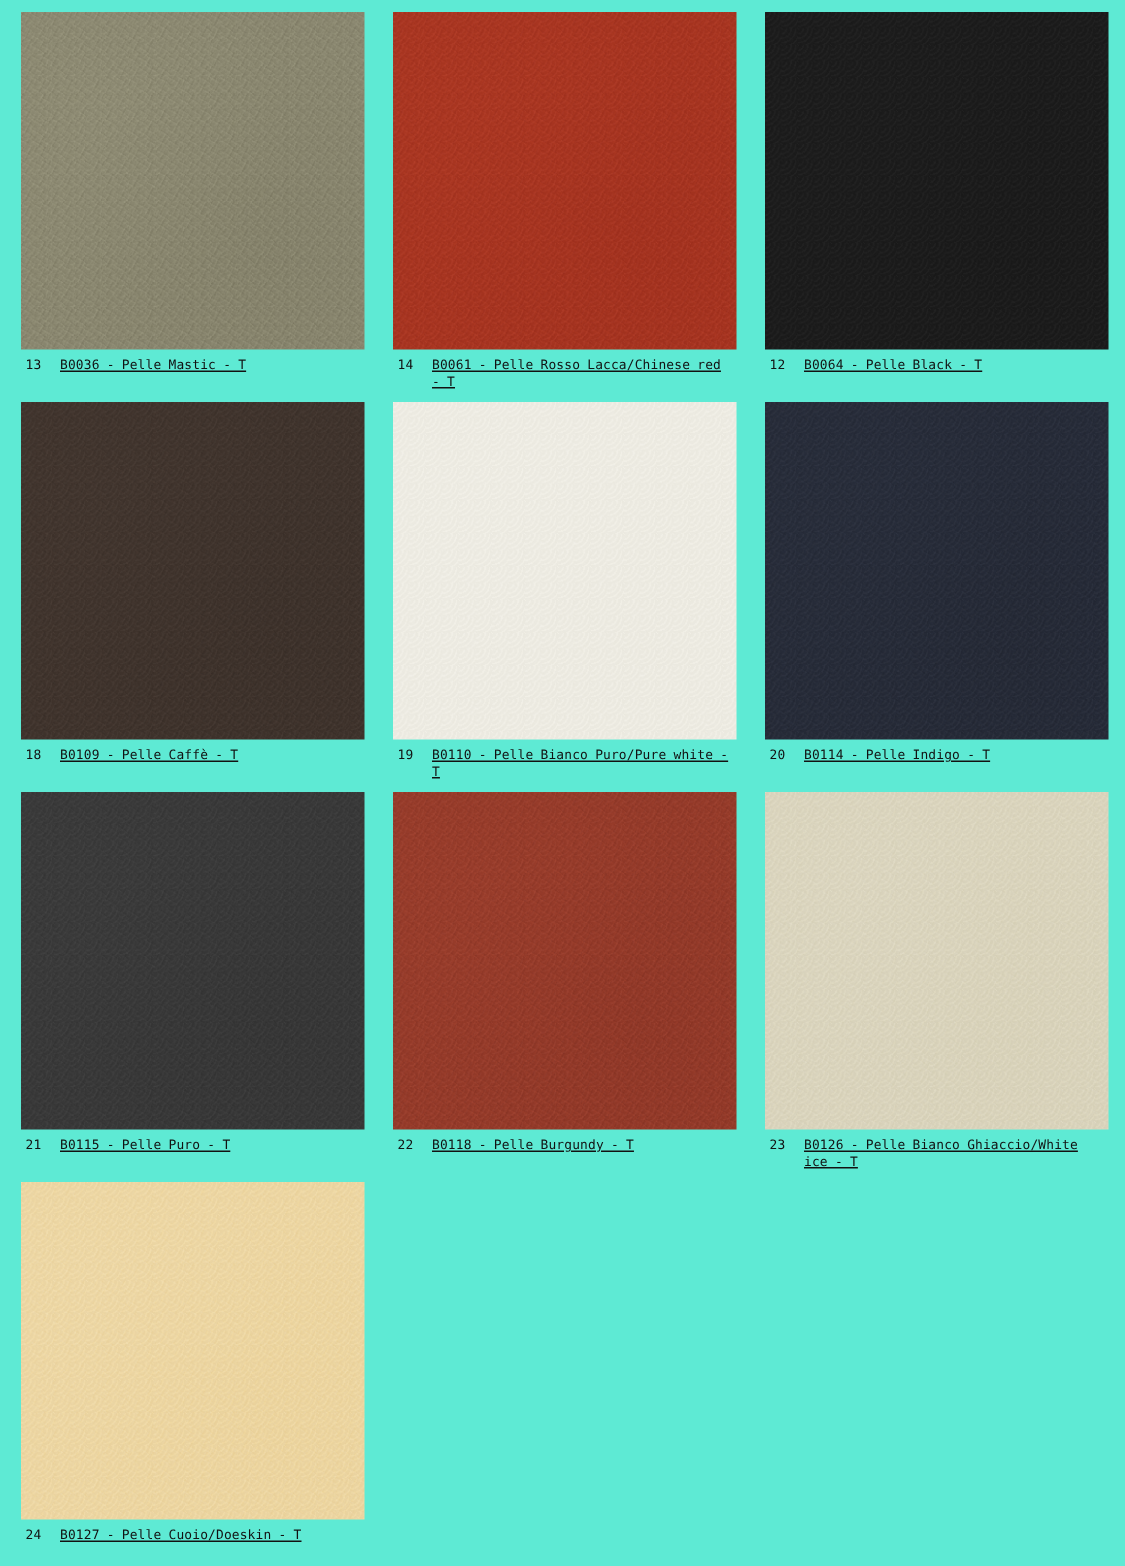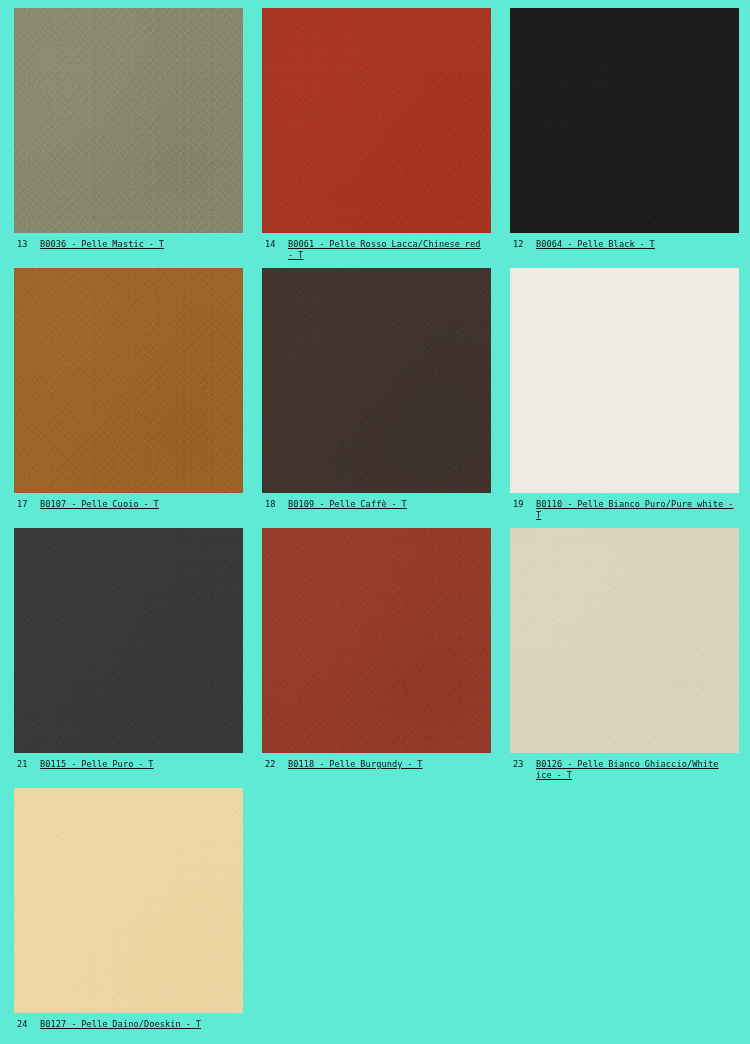--- a/index.html
+++ b/index.html
@@ -157,50 +157,50 @@
         <div class="swatch-chip" style="background-color: rgb(27, 27, 27);">
           <div class="grain"></div>
           <div class="grain2"></div>
         </div>
         <div class="swatch-label">
           <span class="swatch-index">12</span>
           <span class="swatch-desc">B0064 - Pelle Black - T</span>
         </div>
       </div>
       <div class="swatch-cell">
-        <div class="swatch-chip" style="background-color: rgb(155, 101, 38);">
-          <div class="grain"></div>
-          <div class="grain2"></div>
-        </div>
-        <div class="swatch-label">
-          <span class="swatch-index">17</span>
-          <span class="swatch-desc">B0107 - Pelle Cuoio - T</span>
-        </div>
-      </div>
-      <div class="swatch-cell">
         <div class="swatch-chip" style="background-color: rgb(63, 51, 44);">
           <div class="grain"></div>
           <div class="grain2"></div>
         </div>
         <div class="swatch-label">
           <span class="swatch-index">18</span>
           <span class="swatch-desc">B0109 - Pelle Caffè - T</span>
         </div>
       </div>
       <div class="swatch-cell">
         <div class="swatch-chip" style="background-color: rgb(241, 239, 230);">
           <div class="grain"></div>
           <div class="grain2"></div>
         </div>
         <div class="swatch-label">
           <span class="swatch-index">19</span>
           <span class="swatch-desc">B0110 - Pelle Bianco Puro/Pure white - T</span>
         </div>
       </div>
       <div class="swatch-cell">
+        <div class="swatch-chip" style="background-color: rgb(38, 43, 56);">
+          <div class="grain"></div>
+          <div class="grain2"></div>
+        </div>
+        <div class="swatch-label">
+          <span class="swatch-index">20</span>
+          <span class="swatch-desc">B0114 - Pelle Indigo - T</span>
+        </div>
+      </div>
+      <div class="swatch-cell">
         <div class="swatch-chip" style="background-color: rgb(56, 56, 56);">
           <div class="grain"></div>
           <div class="grain2"></div>
         </div>
         <div class="swatch-label">
           <span class="swatch-index">21</span>
           <span class="swatch-desc">B0115 - Pelle Puro - T</span>
         </div>
       </div>
       <div class="swatch-cell">
@@ -223,17 +223,17 @@
           <span class="swatch-desc">B0126 - Pelle Bianco Ghiaccio/White ice - T</span>
         </div>
       </div>
       <div class="swatch-cell">
         <div class="swatch-chip" style="background-color: rgb(240, 217, 164);">
           <div class="grain"></div>
           <div class="grain2"></div>
         </div>
         <div class="swatch-label">
           <span class="swatch-index">24</span>
-          <span class="swatch-desc">B0127 - Pelle Daino/Doeskin - T</span>
+          <span class="swatch-desc">B0127 - Pelle Cuoio/Doeskin - T</span>
         </div>
       </div>
     </div>
 </div>
 
 </body></html>

